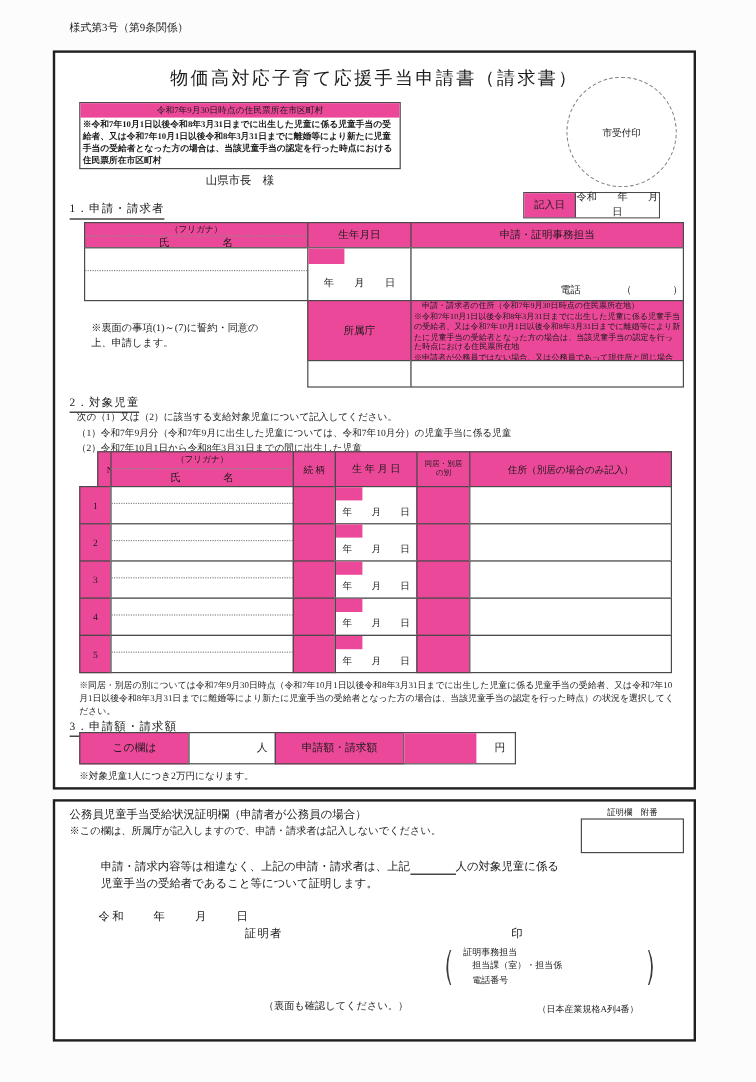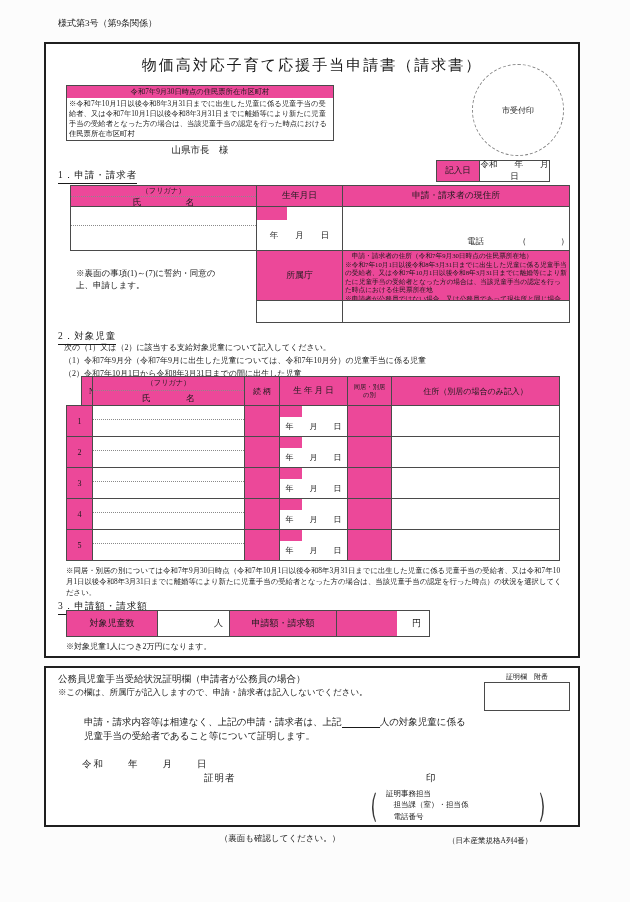--- a/index.html
+++ b/index.html
@@ -25,21 +25,21 @@
 <body>
 
 <div class="abs" style="left:58px;top:17px;font-size:9px;">様式第3号（第9条関係）</div>
 
 <div class="box" style="left:44px;top:42px;width:536px;height:616px;">
 
   <div class="abs" style="left:0;top:12px;width:100%;text-align:center;font-size:15px;letter-spacing:2px;">物価高対応子育て応援手当申請書（請求書）</div>
 
   <div class="abs" style="left:20px;top:41px;width:268px;border:1px solid #4a4a4a;background:#fff;">
     <div class="gray" style="text-align:center;font-size:7.3px;padding:1px 0;">令和7年9月30日時点の住民票所在市区町村</div>
-    <div class="tinynote" style="padding:1px 2px 2px 2px;">※令和7年10月1日以後令和8年3月31日までに出生した児童に係る児童手当の受給者、又は令和7年10月1日以後令和8年3月31日までに離婚等により新たに児童手当の受給者となった方の場合は、当該児童手当の認定を行った時点における住民票所在市区町村</div>
+    <div class="tinynote" style="padding:1px 2px 2px 2px;font-weight:bold;">※令和7年10月1日以後令和8年3月31日までに出生した児童に係る児童手当の受給者、又は令和7年10月1日以後令和8年3月31日までに離婚等により新たに児童手当の受給者となった方の場合は、当該児童手当の認定を行った時点における住民票所在市区町村</div>
   </div>
 
   <div class="abs cc" style="left:426px;top:20px;width:92px;height:92px;border:1px dashed #888;border-radius:50%;font-size:8px;">
     <span>市受付印</span>
   </div>
 
   <div class="abs" style="left:20px;top:100px;width:268px;text-align:center;font-size:9.5px;">山県市長　様</div>
 
   <div class="abs" style="left:12px;top:120px;">
     <span class="underlined heading">1．申請・請求者</span>
@@ -50,21 +50,21 @@
     <div class="cc" style="flex:1;font-size:8.5px;background:#fff;">令和　　年　　月　　日</div>
   </div>
 
   <div class="abs" style="left:24px;top:141px;width:500px;height:138px;">
 
     <div class="cell gray" style="left:0;top:0;width:187px;height:22px;">
       <div class="dotted-div" style="font-size:7.2px;text-align:center;height:10px;line-height:10px;">（フリガナ）</div>
       <div style="font-size:8.8px;text-align:center;line-height:11px;">氏　　　　　名</div>
     </div>
     <div class="cell gray cc" style="left:186px;top:0;width:87px;height:22px;font-size:8.8px;">生年月日</div>
-    <div class="cell gray cc" style="left:272px;top:0;width:228px;height:22px;font-size:8.8px;">申請・請求者の現住所</div>
+    <div class="cell gray cc" style="left:272px;top:0;width:228px;height:22px;font-size:8.8px;">申請・証明事務担当</div>
 
     <div class="cell" style="left:0;top:21px;width:187px;height:45px;">
       <div class="dotted-div" style="height:18px;"></div>
     </div>
     <div class="cell" style="left:186px;top:21px;width:87px;height:45px;">
       <div class="gray abs" style="left:0;top:0;width:30px;height:13px;"></div>
       <div class="abs" style="left:0;bottom:8px;width:100%;text-align:center;font-size:8.5px;">年　　月　　日</div>
     </div>
     <div class="cell" style="left:272px;top:21px;width:228px;height:45px;">
       <div class="abs" style="left:0;bottom:2px;width:100%;text-align:right;font-size:8.5px;">電話　　　　（　　　　）</div>
@@ -162,35 +162,35 @@
     <div class="cell gray" style="left:281px;top:153px;width:45px;height:32px;"></div>
     <div class="cell" style="left:325px;top:153px;width:169px;height:32px;"></div>
   </div>
 
   <div class="abs" style="left:20px;top:521px;width:496px;font-size:7.4px;line-height:1.5;">※同居・別居の別については令和7年9月30日時点（令和7年10月1日以後令和8年3月31日までに出生した児童に係る児童手当の受給者、又は令和7年10月1日以後令和8年3月31日までに離婚等により新たに児童手当の受給者となった方の場合は、当該児童手当の認定を行った時点）の状況を選択してください。</div>
 
   <div class="abs" style="left:12px;top:551px;">
     <span class="underlined heading">3．申請額・請求額</span>
   </div>
   <div class="abs" style="left:20px;top:566px;width:364px;height:27px;">
-    <div class="cell gray cc" style="left:0;top:0;width:92px;height:27px;font-size:9px;">対象児童数</div>
+    <div class="cell gray cc" style="left:0;top:0;width:92px;height:27px;font-size:9px;">この欄は</div>
     <div class="cell" style="left:91px;top:0;width:73px;height:27px;">
       <div class="abs" style="right:6px;bottom:6px;font-size:9px;">人</div>
     </div>
     <div class="cell gray cc" style="left:163px;top:0;width:108px;height:27px;font-size:9px;">申請額・請求額</div>
     <div class="cell" style="left:270px;top:0;width:94px;height:27px;">
       <div class="gray abs" style="left:0;top:0;bottom:0;width:60px;"></div>
       <div class="abs" style="right:8px;bottom:6px;font-size:9px;">円</div>
     </div>
   </div>
   <div class="abs" style="left:20px;top:597px;font-size:8px;">※対象児童1人につき2万円になります。</div>
 
 </div>
 
-<div class="box" style="left:44px;top:666px;width:536px;height:161px;">
+<div class="box" style="left:44px;top:666px;width:536px;height:202px;">
   <div class="abs" style="left:12px;top:5px;font-size:9.5px;">公務員児童手当受給状況証明欄（申請者が公務員の場合）</div>
   <div class="abs" style="left:12px;top:19px;font-size:8.5px;">※この欄は、所属庁が記入しますので、申請・請求者は記入しないでください。</div>
 
   <div class="abs" style="left:438px;top:4px;width:86px;text-align:center;font-size:7px;">証明欄　附番</div>
   <div class="abs" style="left:438px;top:14px;width:86px;height:29px;border:1px solid #4a4a4a;background:#fff;"></div>
 
   <div class="abs" style="left:38px;top:48px;font-size:9.5px;">
     <span>申請・請求内容等は相違なく、上記の申請・請求者は、上記</span><span class="blankline">　　　　</span><span>人の対象児童に係る</span>
   </div>
   <div class="abs" style="left:38px;top:62px;font-size:9.5px;">児童手当の受給者であること等について証明します。</div>

